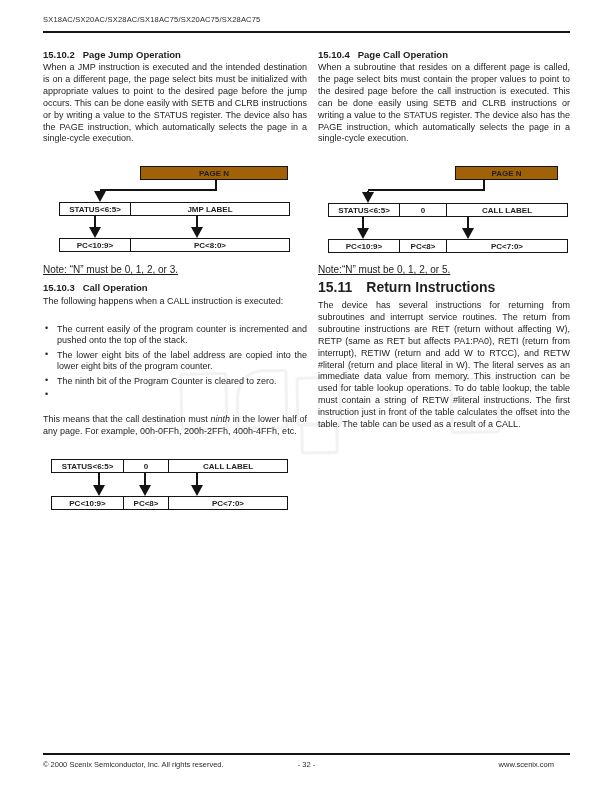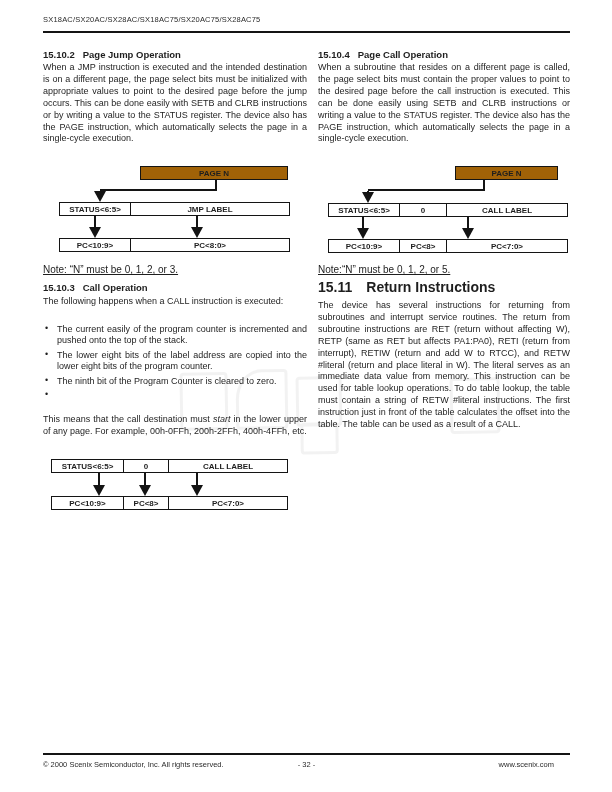--- a/index.html
+++ b/index.html
@@ -92,21 +92,21 @@
   <div class="para" style="left:43px;top:296px;width:264px;">The following happens when a CALL instruction is executed:</div>
 
   <ul class="bullets" style="left:43px;top:324px;width:264px;">
     <li><span class="dot">•</span><span>The current easily of the program counter is incremented and pushed onto the top of the stack.</span></li>
     <li><span class="dot">•</span><span>The lower eight bits of the label address are copied into the lower eight bits of the program counter.</span></li>
     <li><span class="dot">•</span><span>The ninth bit of the Program Counter is cleared to zero.</span></li>
     <li><span class="dot">•</span></li>
   </ul>
 
   <div class="para" style="left:43px;top:414px;width:264px;">
-    <span>This means that the call destination must </span><i>start</i><span> in the lower upper of any page. For example, 00h-0FFh, 200h-2FFh, 400h-4FFh, etc.</span>
+    <span>This means that the call destination must </span><i>ninth</i><span> in the lower half of any page. For example, 00h-0FFh, 200h-2FFh, 400h-4FFh, etc.</span>
   </div>
 
   <div class="diagram" style="left:43px;top:459px;width:264px;height:52px;">
     <div class="dgrow" style="left:8px;top:0;width:237px;height:14px;">
       <div class="dgcell" style="width:71px;">STATUS&lt;6:5&gt;</div>
       <div class="dgcell" style="width:45px;">0</div>
       <div class="dgcell" style="flex:1;">CALL LABEL</div>
     </div>
     <div class="varrow" style="left:50px;top:14px;height:23px;">
         <span class="stem"></span>

